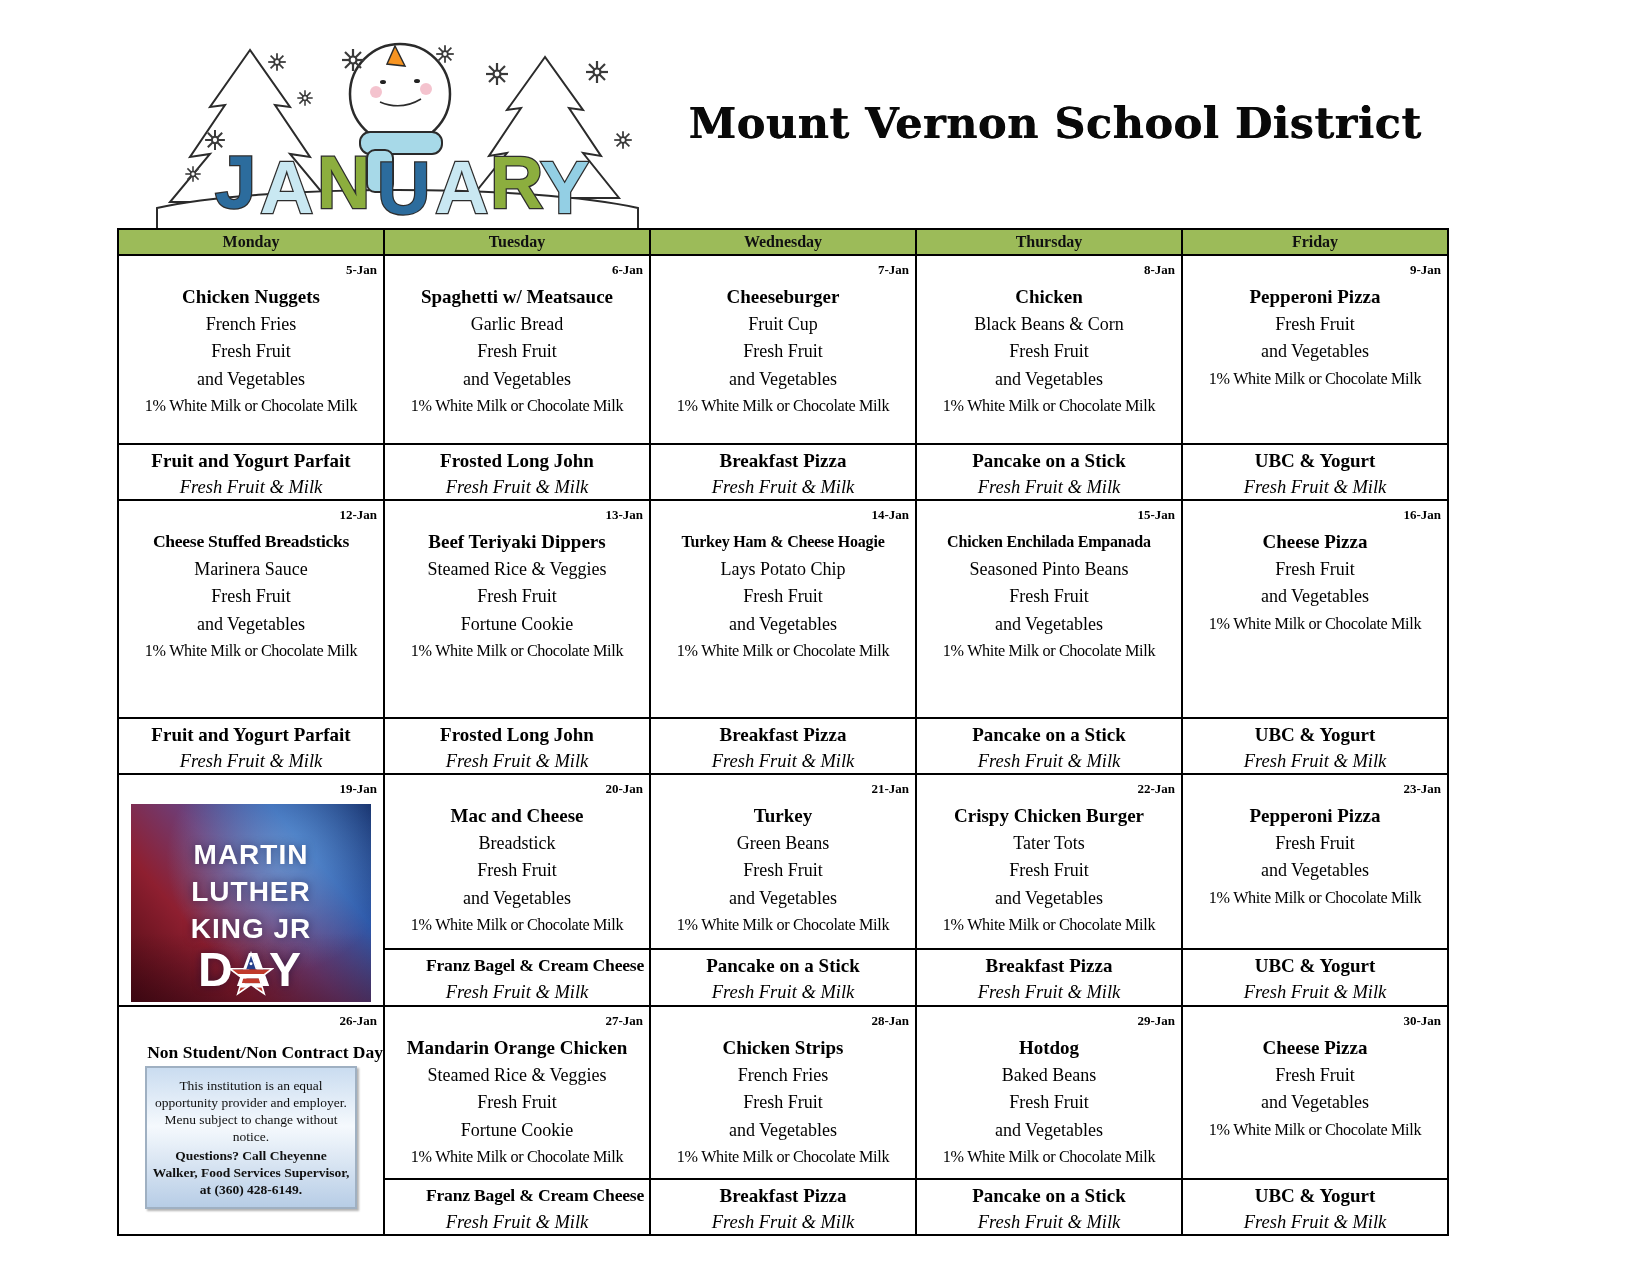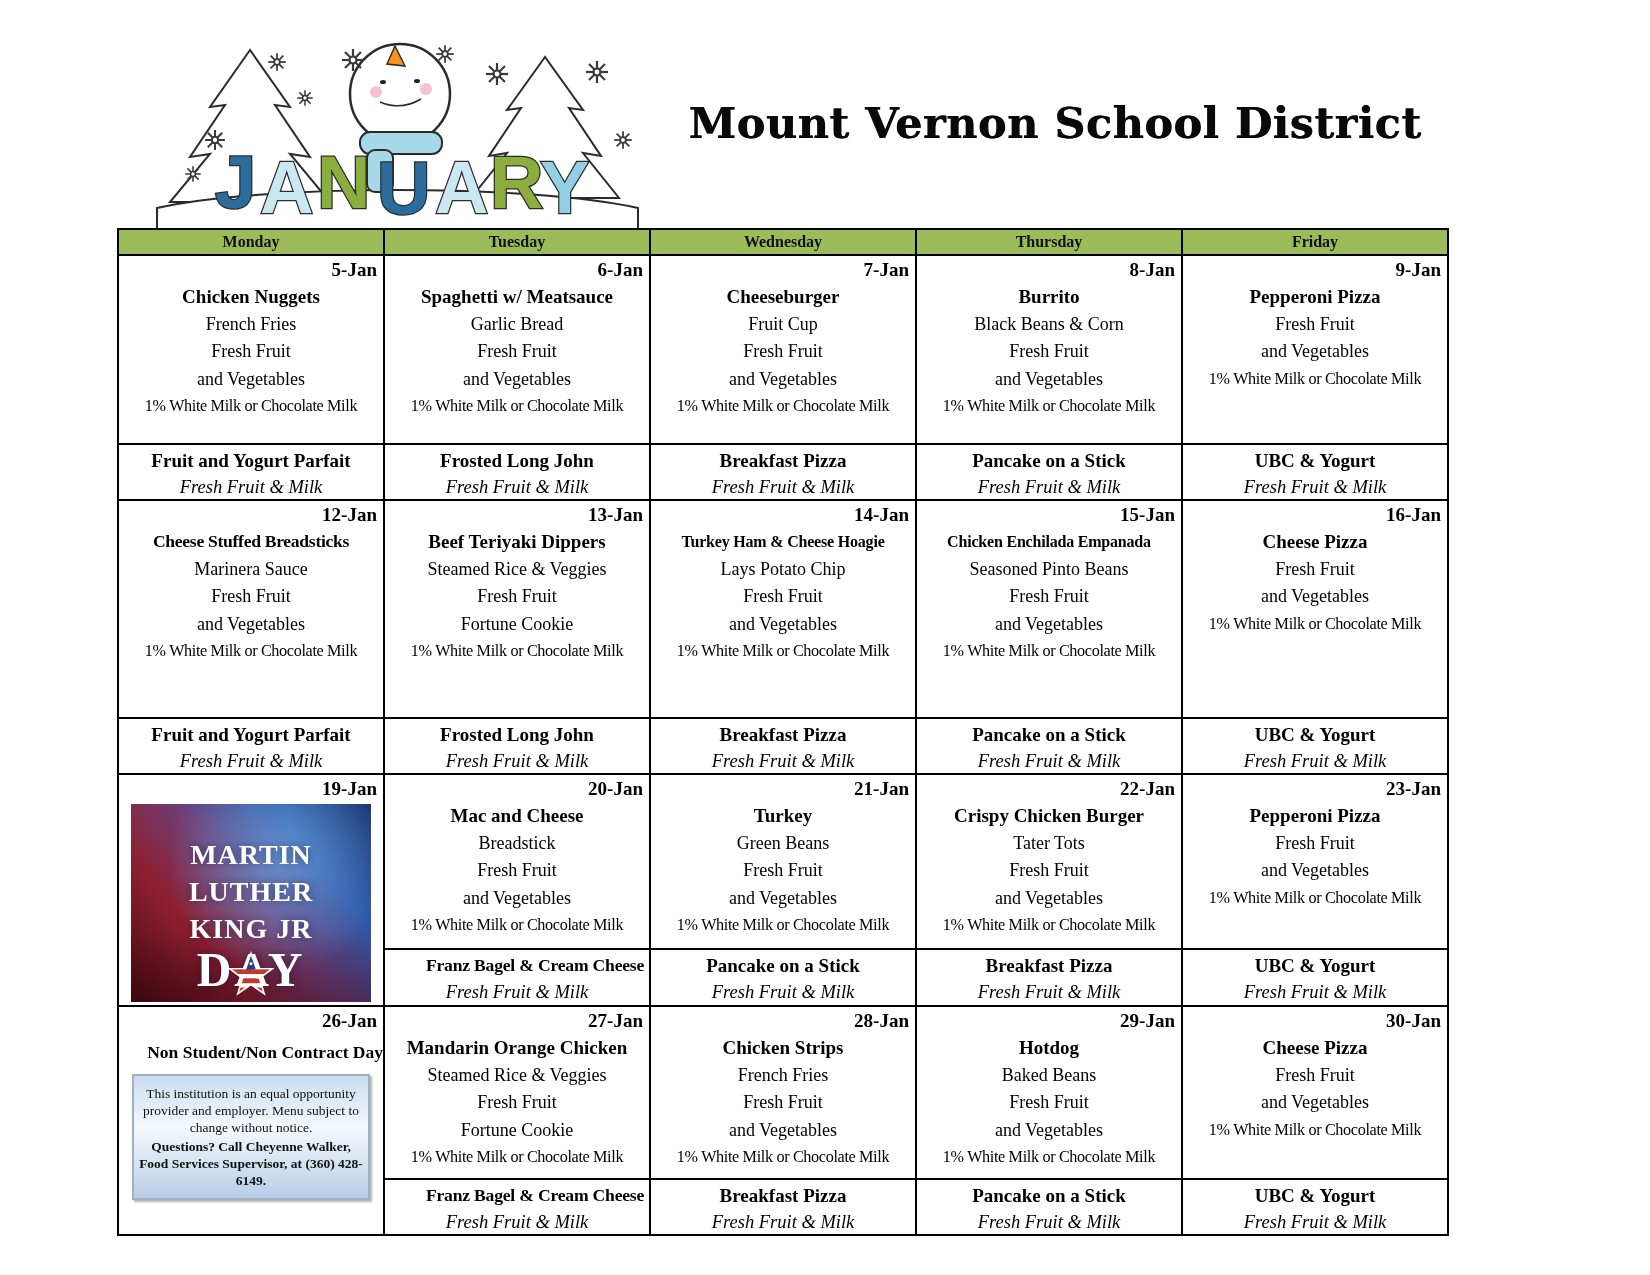--- a/index.html
+++ b/index.html
@@ -14,53 +14,53 @@
   .subtitle{font-family:"DejaVu Serif",serif;font-style:italic;font-size:30px;
             color:#4BA6C9;margin-top:8px;}
 
   
   table.menu{position:absolute;left:117px;top:228px;width:1332px;
              border-collapse:collapse;table-layout:fixed;}
   .menu th{background:#9CBB59;border:2px solid #000;height:24px;padding:0;
            font-size:16px;font-weight:bold;color:#111;}
   .menu td{border:2px solid #000;vertical-align:top;padding:0;overflow:hidden;}
 
-  .date{font-weight:bold;font-size:19px;text-align:right;
+  .date{font-weight:bold;font-size:13px;text-align:right;
         padding:1px 6px 0 0;line-height:26px;}
   .mi{font-size:18px;text-align:center;line-height:27.5px;white-space:nowrap;}
   .mi.main{font-size:19px;font-weight:bold;}
   .mi.snug{font-size:17.6px;letter-spacing:-.3px;}
   .mi.condensed{font-size:16px;letter-spacing:-.2px;}
   .mi.milk{font-size:16.2px;letter-spacing:-.35px;}
 
   .bf-main{font-weight:bold;font-size:19px;text-align:center;line-height:29px;
            padding-top:1px;white-space:nowrap;}
   .bf-main.bf-snug{font-size:17.6px;letter-spacing:-.2px;padding-left:36px;}
   .bf-sub{font-style:italic;font-size:18.5px;text-align:center;line-height:24px;}
 
   
   .mlk{position:relative;width:240px;height:198px;margin:2px auto 0;overflow:hidden;
        background:
          radial-gradient(circle at 62% 28%, rgba(120,180,235,.65), rgba(120,180,235,0) 55%),
          linear-gradient(50deg,#4a0a12 0%,#8e1f30 30%,#6f3c74 52%,#2c57a8 75%,#16306b 100%);}
   .mlk::after{content:"";position:absolute;inset:0;
        background:linear-gradient(rgba(0,0,0,0) 65%, rgba(30,0,15,.35));}
   .mlk-text{position:absolute;left:0;right:0;top:32px;text-align:center;color:#fff;
-            font-family:Liberation Serif, serif;font-weight:bold;z-index:2;}
+            font-family:Liberation Sans, sans-serif;font-weight:bold;z-index:2;}
   .mlk-line{font-size:28px;line-height:37px;letter-spacing:1px;
             text-shadow:0 0 8px rgba(10,10,50,.5);}
   .mlk-day{font-size:48px;line-height:46px;letter-spacing:3px;
            text-shadow:0 0 8px rgba(10,10,50,.5);}
   .mlk-star{position:absolute;left:50%;bottom:5px;transform:translateX(-50%);
             width:46px;height:46px;z-index:3;}
 
   
   .non-student{color:#000000;font-weight:bold;font-size:17.5px;text-align:right;
                line-height:28px;margin-top:4px;}
-  .note-box{box-sizing:border-box;width:238px;margin:8px auto 0;padding:9px 5px;
+  .note-box{box-sizing:border-box;width:212px;margin:0 auto 0;padding:9px 5px;
             border:2px solid #9fb0c2;box-shadow:1.5px 1.5px 2px rgba(0,0,0,.3);
             background:linear-gradient(180deg,#cadcf0 0%,#f5f9fd 42%,#b7cde6 100%);}
   .note-reg{font-size:13.5px;line-height:17px;text-align:center;color:#101010;}
   .note-bold{font-size:13.5px;line-height:17px;text-align:center;font-weight:bold;
              color:#101010;margin-top:2px;}
 </style>
 </head>
 <body>
 
 <div class="page">
@@ -141,21 +141,21 @@
           <td>
             <div class="date">7-Jan</div>
             <div class="mi main">Cheeseburger</div>
             <div class="mi">Fruit Cup</div>
             <div class="mi">Fresh Fruit</div>
             <div class="mi">and Vegetables</div>
             <div class="mi milk">1% White Milk or Chocolate Milk</div>
           </td>
           <td>
             <div class="date">8-Jan</div>
-            <div class="mi main">Burrito</div>
+            <div class="mi main">Chicken</div>
             <div class="mi">Black Beans &amp; Corn</div>
             <div class="mi">Fresh Fruit</div>
             <div class="mi">and Vegetables</div>
             <div class="mi milk">1% White Milk or Chocolate Milk</div>
           </td>
           <td>
             <div class="date">9-Jan</div>
             <div class="mi main">Pepperoni Pizza</div>
             <div class="mi">Fresh Fruit</div>
             <div class="mi">and Vegetables</div>

